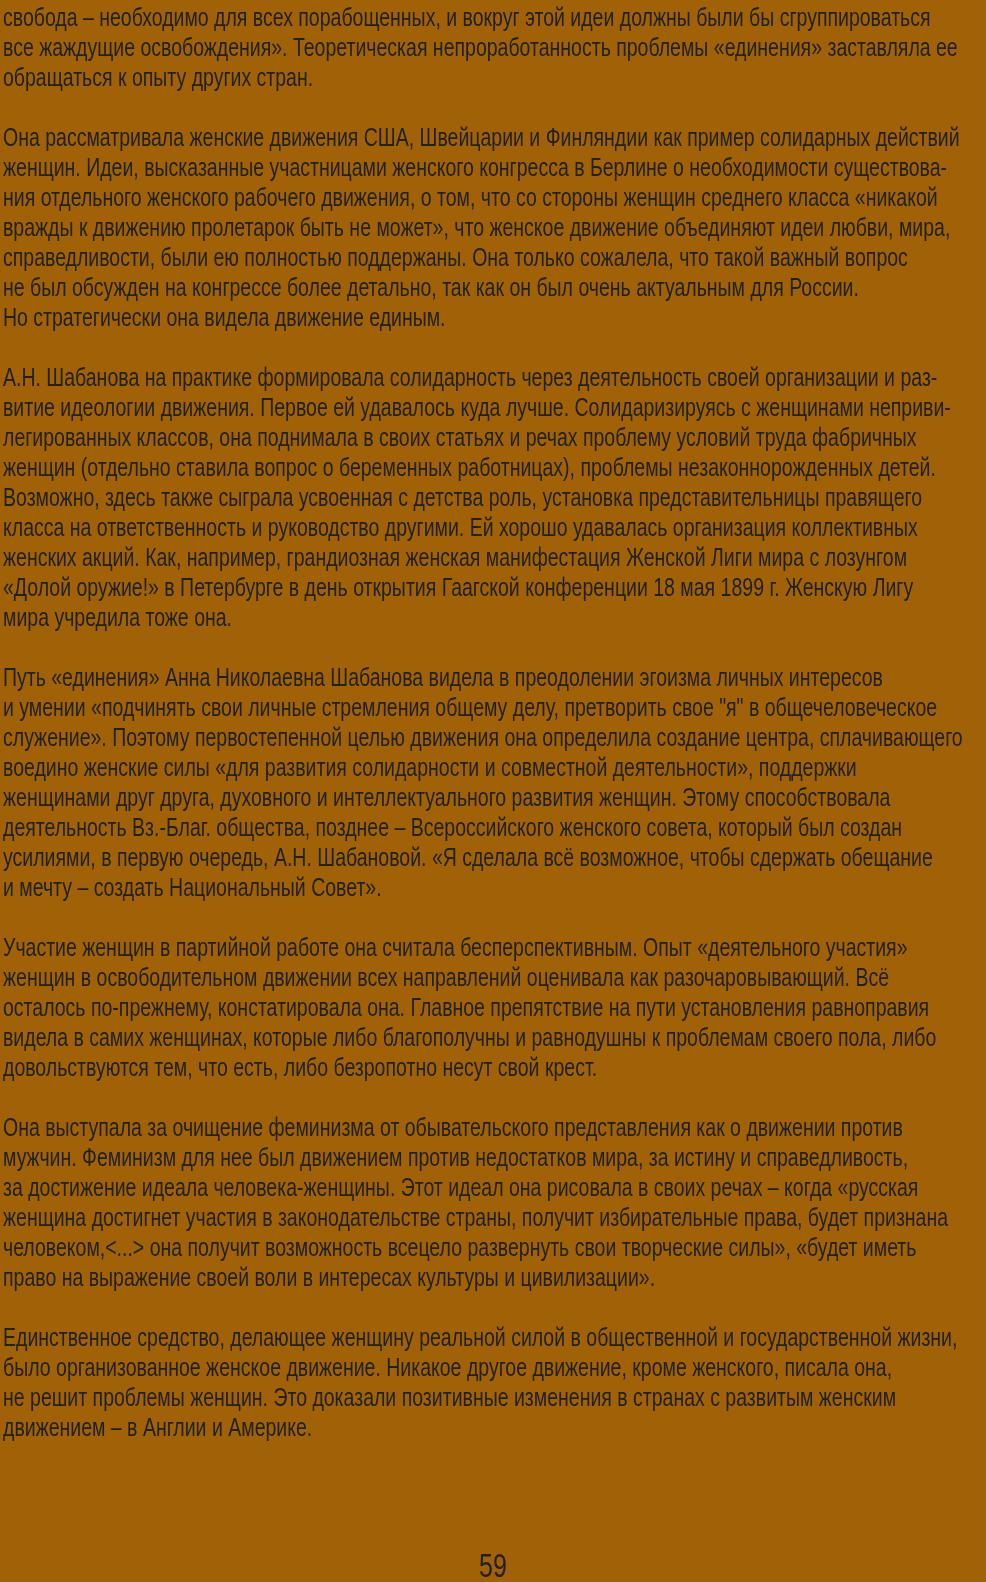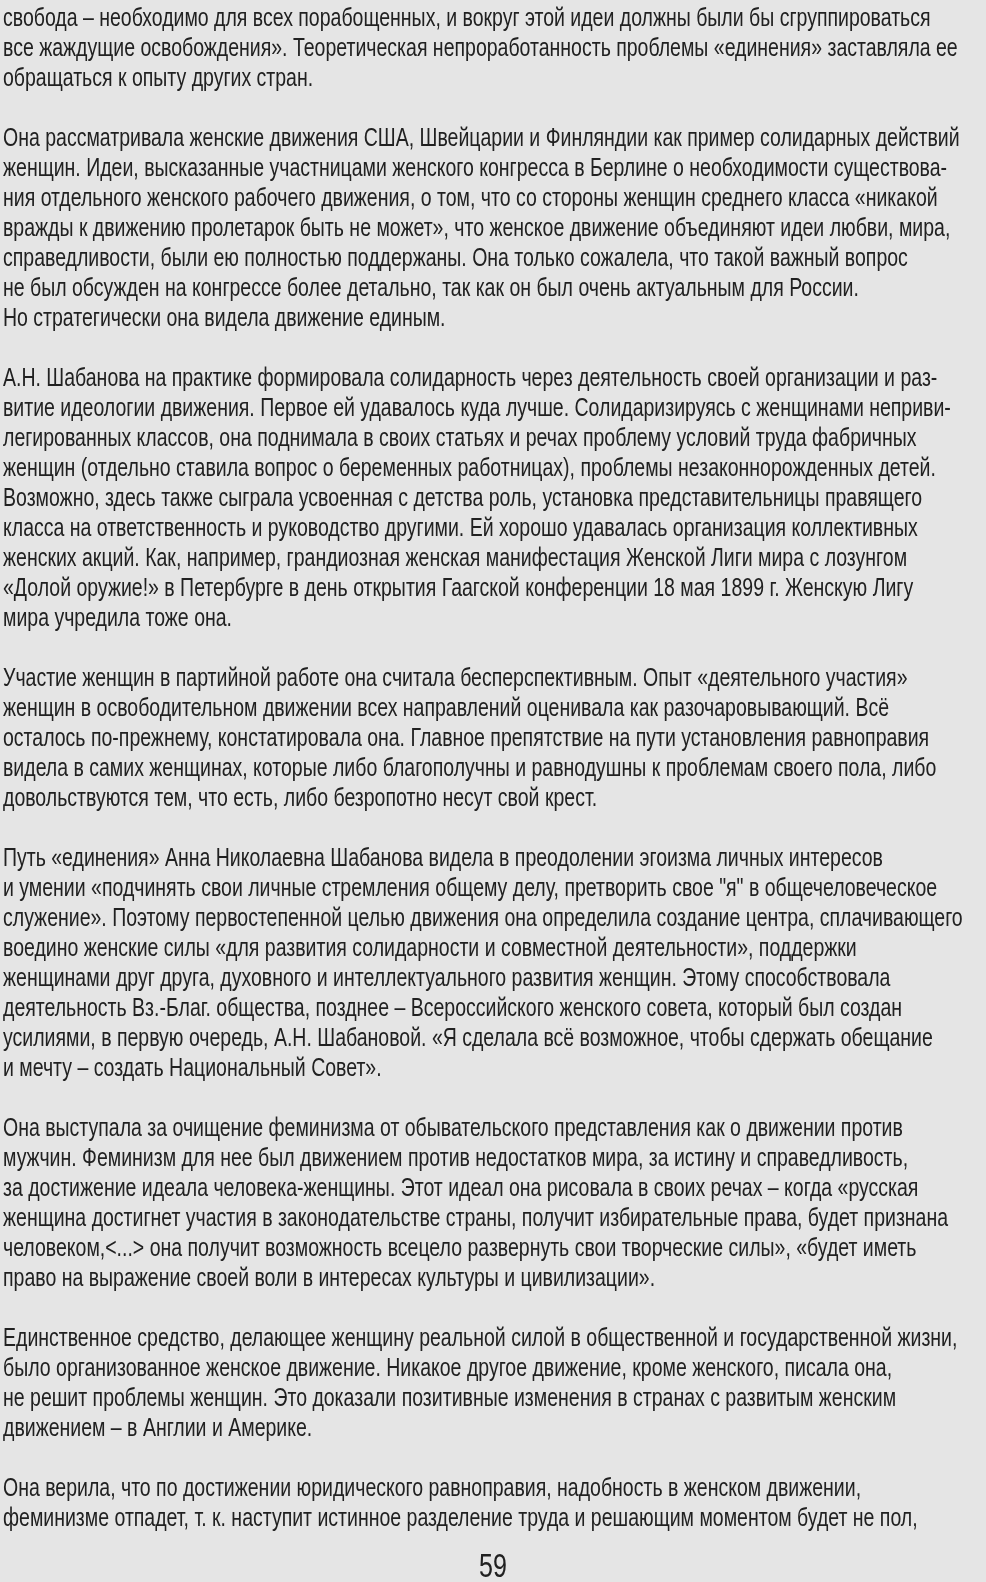--- a/index.html
+++ b/index.html
@@ -44,21 +44,21 @@
     line-height: 32px;
     text-align: center;
     font-size: 33px;
     transform: scaleX(0.76);
     transform-origin: 50% 50%;
   }
 </style>
 </head>
 <body>
 
-<div class="page" style="background: #e5e5e5; color: rgb(33, 33, 33);">
+<div class="page" style="background: #a16207; color: rgb(33, 33, 33);">
   <div class="content">
       <div class="paragraph">
         <div class="line">свобода – необходимо для всех порабощенных, и вокруг этой идеи должны были бы сгруппироваться</div>
         <div class="line">все жаждущие освобождения». Теоретическая непроработанность проблемы «единения» заставляла ее</div>
         <div class="line">обращаться к опыту других стран.</div>
       </div>
       <div class="paragraph">
         <div class="line">Она рассматривала женские движения США, Швейцарии и Финляндии как пример солидарных действий</div>
         <div class="line">женщин. Идеи, высказанные участницами женского конгресса в Берлине о необходимости существова-</div>
         <div class="line">ния отдельного женского рабочего движения, о том, что со стороны женщин среднего класса «никакой</div>
@@ -72,49 +72,45 @@
         <div class="line">витие идеологии движения. Первое ей удавалось куда лучше. Солидаризируясь с женщинами неприви-</div>
         <div class="line">легированных классов, она поднимала в своих статьях и речах проблему условий труда фабричных</div>
         <div class="line">женщин (отдельно ставила вопрос о беременных работницах), проблемы незаконнорожденных детей.</div>
         <div class="line">Возможно, здесь также сыграла усвоенная с детства роль, установка представительницы правящего</div>
         <div class="line">класса на ответственность и руководство другими. Ей хорошо удавалась организация коллективных</div>
         <div class="line">женских акций. Как, например, грандиозная женская манифестация Женской Лиги мира с лозунгом</div>
         <div class="line">«Долой оружие!» в Петербурге в день открытия Гаагской конференции 18 мая 1899 г. Женскую Лигу</div>
         <div class="line">мира учредила тоже она.</div>
       </div>
       <div class="paragraph">
-        <div class="line">Участие женщин в партийной работе она считала бесперспективным. Опыт «деятельного участия»</div>
-        <div class="line">женщин в освободительном движении всех направлений оценивала как разочаровывающий. Всё</div>
-        <div class="line">осталось по-прежнему, констатировала она. Главное препятствие на пути установления равноправия</div>
-        <div class="line">видела в самих женщинах, которые либо благополучны и равнодушны к проблемам своего пола, либо</div>
-        <div class="line">довольствуются тем, что есть, либо безропотно несут свой крест.</div>
-      </div>
-      <div class="paragraph">
         <div class="line">Путь «единения» Анна Николаевна Шабанова видела в преодолении эгоизма личных интересов</div>
         <div class="line">и умении «подчинять свои личные стремления общему делу, претворить свое "я" в общечеловеческое</div>
         <div class="line">служение». Поэтому первостепенной целью движения она определила создание центра, сплачивающего</div>
         <div class="line">воедино женские силы «для развития солидарности и совместной деятельности», поддержки</div>
         <div class="line">женщинами друг друга, духовного и интеллектуального развития женщин. Этому способствовала</div>
         <div class="line">деятельность Вз.-Благ. общества, позднее – Всероссийского женского совета, который был создан</div>
         <div class="line">усилиями, в первую очередь, А.Н. Шабановой. «Я сделала всё возможное, чтобы сдержать обещание</div>
         <div class="line">и мечту – создать Национальный Совет».</div>
+      </div>
+      <div class="paragraph">
+        <div class="line">Участие женщин в партийной работе она считала бесперспективным. Опыт «деятельного участия»</div>
+        <div class="line">женщин в освободительном движении всех направлений оценивала как разочаровывающий. Всё</div>
+        <div class="line">осталось по-прежнему, констатировала она. Главное препятствие на пути установления равноправия</div>
+        <div class="line">видела в самих женщинах, которые либо благополучны и равнодушны к проблемам своего пола, либо</div>
+        <div class="line">довольствуются тем, что есть, либо безропотно несут свой крест.</div>
       </div>
       <div class="paragraph">
         <div class="line">Она выступала за очищение феминизма от обывательского представления как о движении против</div>
         <div class="line">мужчин. Феминизм для нее был движением против недостатков мира, за истину и справедливость,</div>
         <div class="line">за достижение идеала человека-женщины. Этот идеал она рисовала в своих речах – когда «русская</div>
         <div class="line">женщина достигнет участия в законодательстве страны, получит избирательные права, будет признана</div>
         <div class="line">человеком,&lt;...&gt; она получит возможность всецело развернуть свои творческие силы», «будет иметь</div>
         <div class="line">право на выражение своей воли в интересах культуры и цивилизации».</div>
       </div>
       <div class="paragraph">
         <div class="line">Единственное средство, делающее женщину реальной силой в общественной и государственной жизни,</div>
         <div class="line">было организованное женское движение. Никакое другое движение, кроме женского, писала она,</div>
         <div class="line">не решит проблемы женщин. Это доказали позитивные изменения в странах с развитым женским</div>
         <div class="line">движением – в Англии и Америке.</div>
       </div>
-      <div class="paragraph">
-        <div class="line">Она верила, что по достижении юридического равноправия, надобность в женском движении,</div>
-        <div class="line">феминизме отпадет, т. к. наступит истинное разделение труда и решающим моментом будет не пол,</div>
-      </div>
     </div>
   <div class="page-number">59</div>
 </div>
 
 </body></html>

